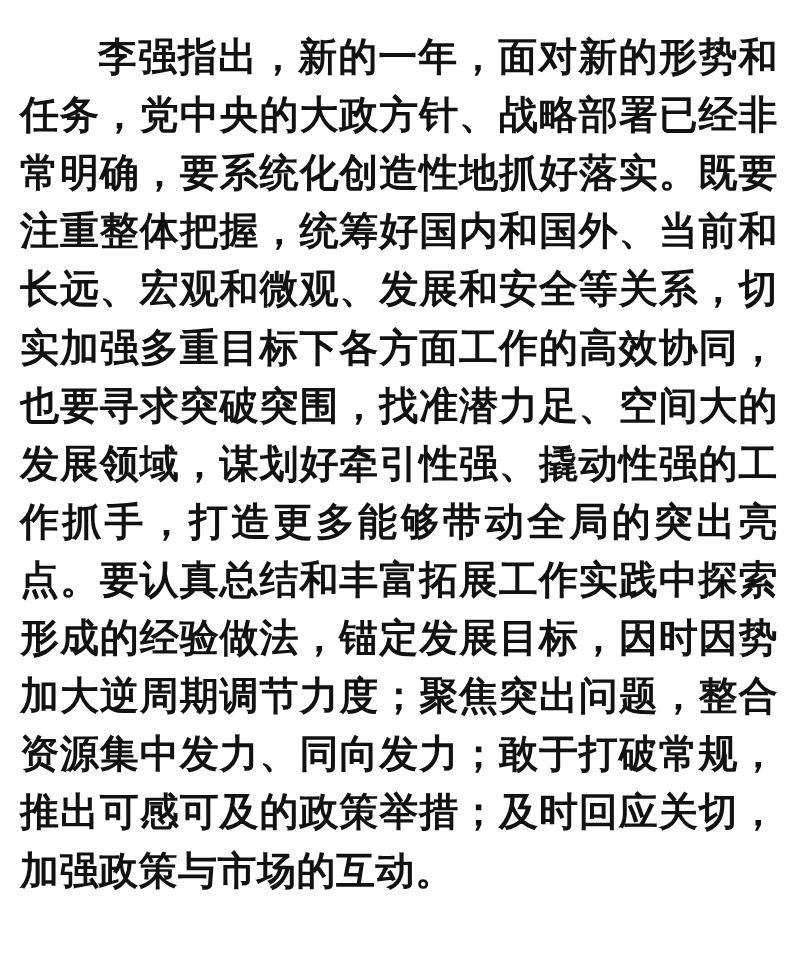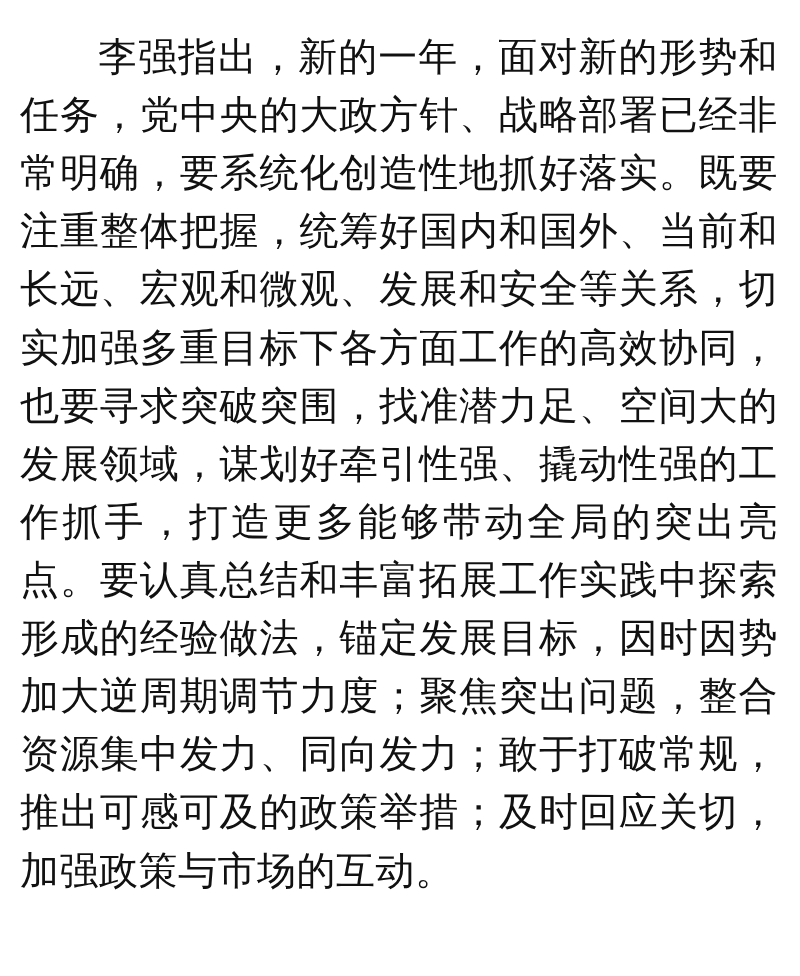--- a/index.html
+++ b/index.html
@@ -20,21 +20,21 @@
     background: #ffffff;
     padding: 28px 22px 10px 20px;
   }
   .article-body {
     color: #111111;
     font-size: 39px;
     line-height: 1.49;
     letter-spacing: 0.5px;
     text-align: justify;
     text-justify: inter-ideograph;
-    font-weight: 400;
+    font-weight: 700;
     font-family: "DejaVu Sans", "Liberation Sans", sans-serif;
   }
   .article-body p {
     margin: 0;
     text-indent: 2em;
   }
 </style>
 </head>
 <body>
 

